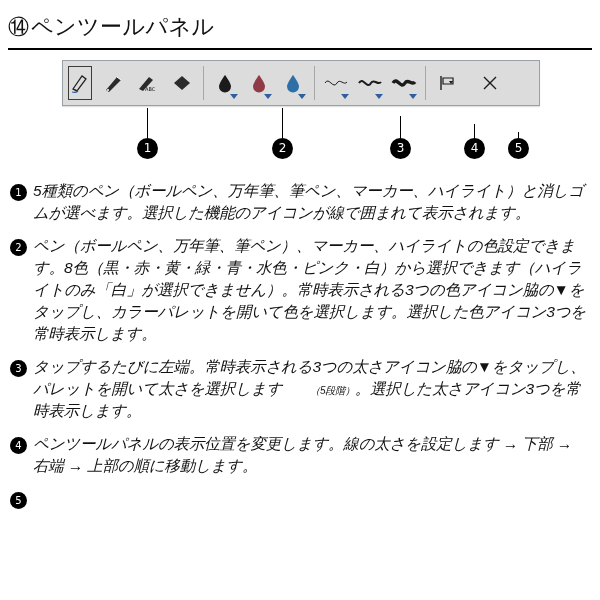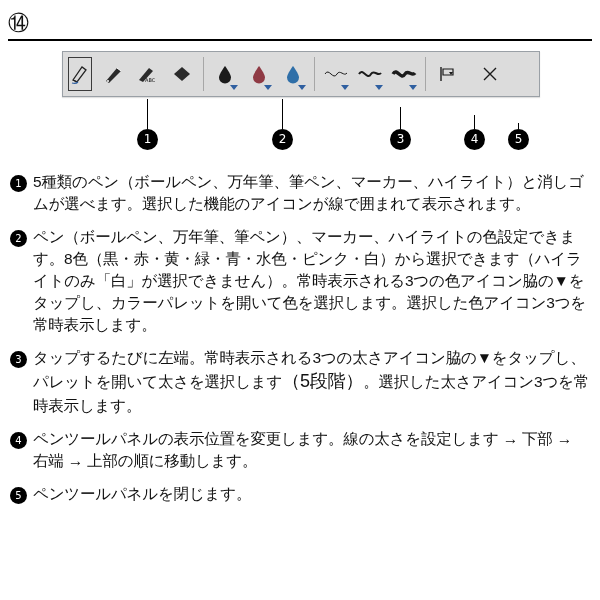--- a/index.html
+++ b/index.html
@@ -145,32 +145,35 @@
     line-height: 17px;
     text-align: center;
     margin-top: 4px;
     margin-right: 6px;
     font-family: "DejaVu Sans", sans-serif;
   }
   .item-text {
     font-size: 15.5px;
     line-height: 1.42;
     letter-spacing: -0.2px;
+    font-style: italic;
   }
   .item-text .small {
-    font-size: 18px;
+    font-size: 10px;
+    margin-left: 28px;
   }
 </style>
 </head>
 <body>
 
 <div class="page">
 
   <div class="title-row">
     <span class="title-num">⑭</span>
+    <span class="title-text">ペンツールパネル</span>
   </div>
   <div class="title-rule"></div>
 
   <div class="toolbar-area">
 
     <div class="toolbar">
 
       <div class="tb-group">
         <div class="tb-cell sel">
           <svg width="22" height="22" viewBox="0 0 22 22">
@@ -306,18 +309,17 @@
       <div class="item-text"><span>タップするたびに左端。常時表示される3つの太さアイコン脇の▼をタップし、パレットを開いて太さを選択します</span><span class="small">（5段階）</span><span>。選択した太さアイコン3つを常時表示します。</span></div>
     </div>
 
     <div class="item">
       <div class="item-bullet">4</div>
       <div class="item-text">ペンツールパネルの表示位置を変更します。線の太さを設定します → 下部 → 右端 → 上部の順に移動します。</div>
     </div>
 
     <div class="item">
       <div class="item-bullet">5</div>
-      <div class="item-text">ペンツールパネルを閉じます。</div>
     </div>
 
   </div>
 
 </div>
 
 </body></html>

